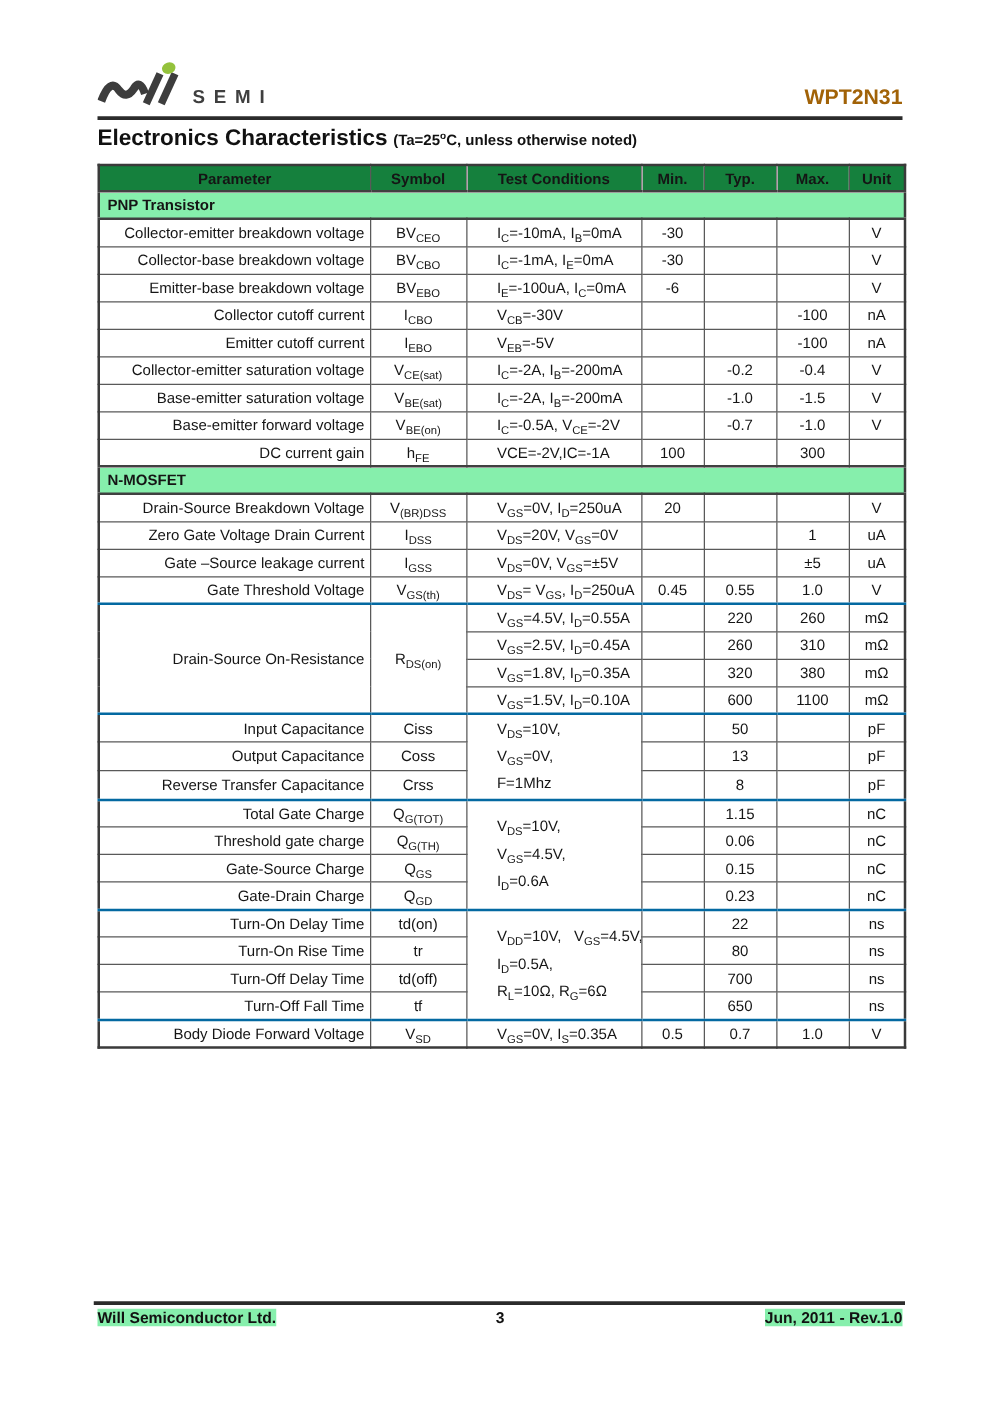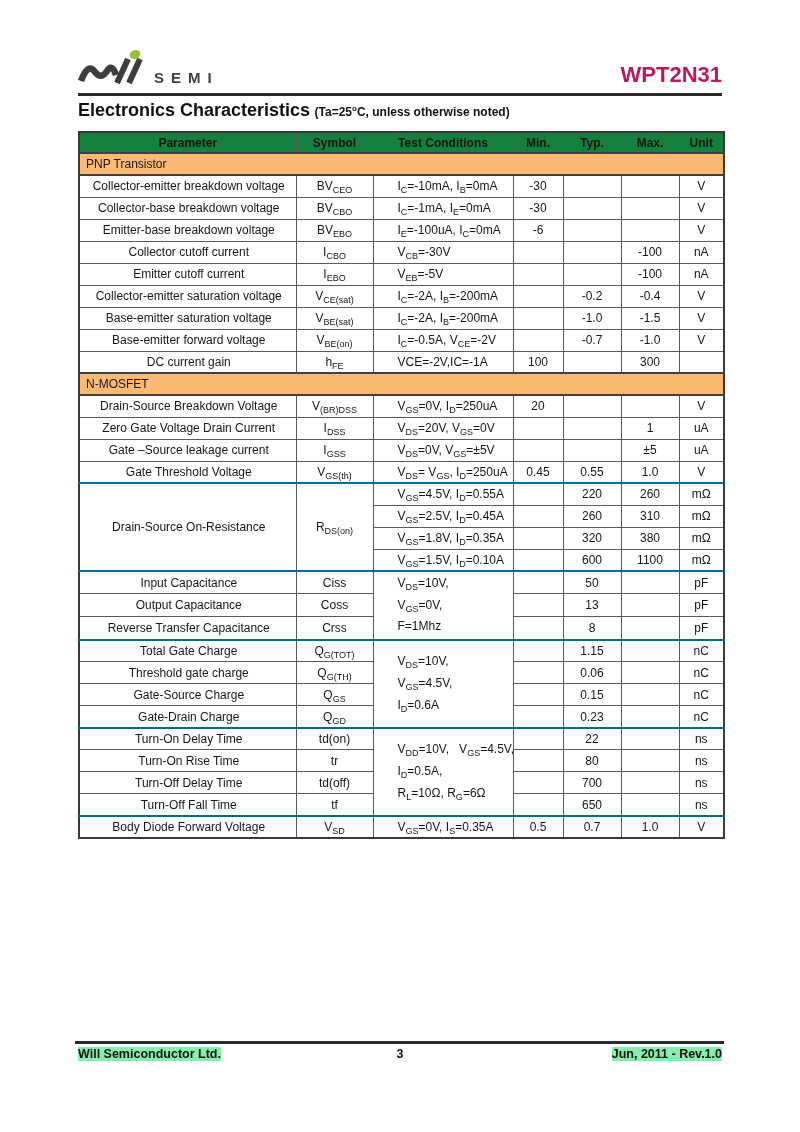--- a/index.html
+++ b/index.html
@@ -16,21 +16,21 @@
   .hdr-row {
     position: absolute; top: 42px; left: 78px; right: 78px;
     display: flex; justify-content: space-between; align-items: flex-end;
     height: 48px;
   }
   .logo { display: flex; align-items: flex-end; }
   .logo-semi {
     font-size: 15px; font-weight: bold; letter-spacing: 7px;
     color: #3f3f3f; margin: 0 0 4px 8px;
   }
-  .part-number { font-size: 22px; font-weight: bold; color: #be185d; padding-bottom: 2px; }
+  .part-number { font-size: 17px; font-weight: bold; color: #a16207; padding-bottom: 2px; }
   .hdr-rule { position: absolute; top: 93px; left: 78px; right: 78px; height: 3px; background: #2b2b2b; }
 
   .doc-title { position: absolute; top: 100px; left: 78px; white-space: nowrap; }
   .title-main { font-size: 18px; font-weight: bold; color: #111; }
   .title-note { font-size: 12px; font-weight: bold; color: #111; }
   .title-note sup { font-size: 8px; }
 
   
   table.chars {
     position: absolute; top: 131px; left: 78px;
@@ -46,25 +46,25 @@
     font-weight: normal;
     vertical-align: middle;
     overflow: hidden;
     white-space: nowrap;
   }
   .chars thead th {
     background: #15803d; font-weight: bold; text-align: center;
     height: 21px; border-bottom: 2px solid #404040;
   }
   tr.section-row td {
-    background: #fdba74; font-weight: normal; text-align: left;
+    background: #86efac; font-weight: bold; text-align: left;
     padding-left: 6px;
     border-top: 2px solid #404040; border-bottom: 2px solid #404040;
   }
-  td.param { text-align: center; padding-left: 6px; }
+  td.param { text-align: right; padding-left: 6px; }
   td.sym, td.min, td.typ, td.max, td.unit { text-align: center; }
   td.cond { text-align: left; padding-left: 24px; }
   td.cond.multi { white-space: normal; line-height: 1.8; vertical-align: middle; }
   tr.thick-top td { border-top: 2px solid #0369a1; }
   sub { font-size: 9px; line-height: 0; }
   sup { line-height: 0; }
 
   
   .ftr-rule { position: absolute; top: 1041px; left: 75px; right: 76px; height: 3px; background: #2b2b2b; }
   .ftr-row {

